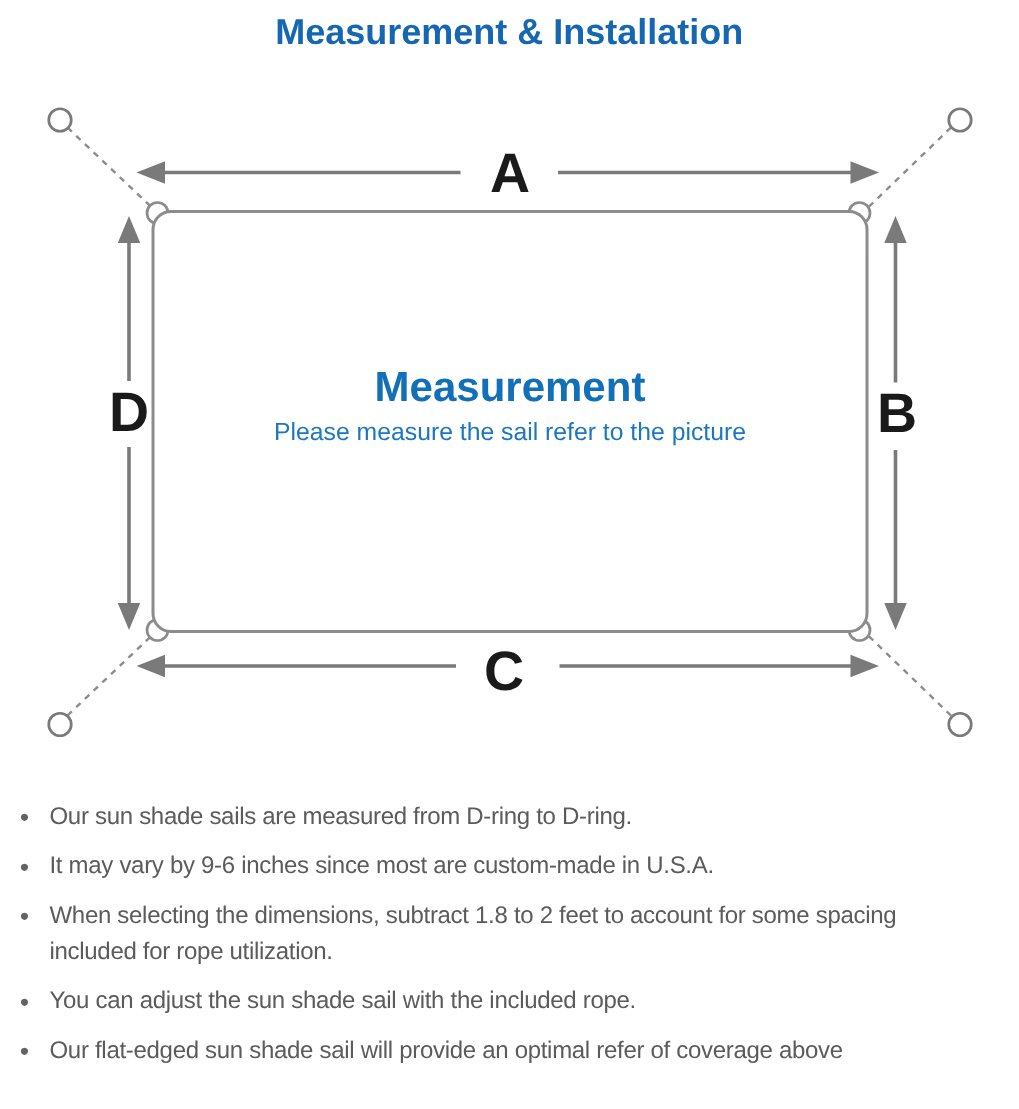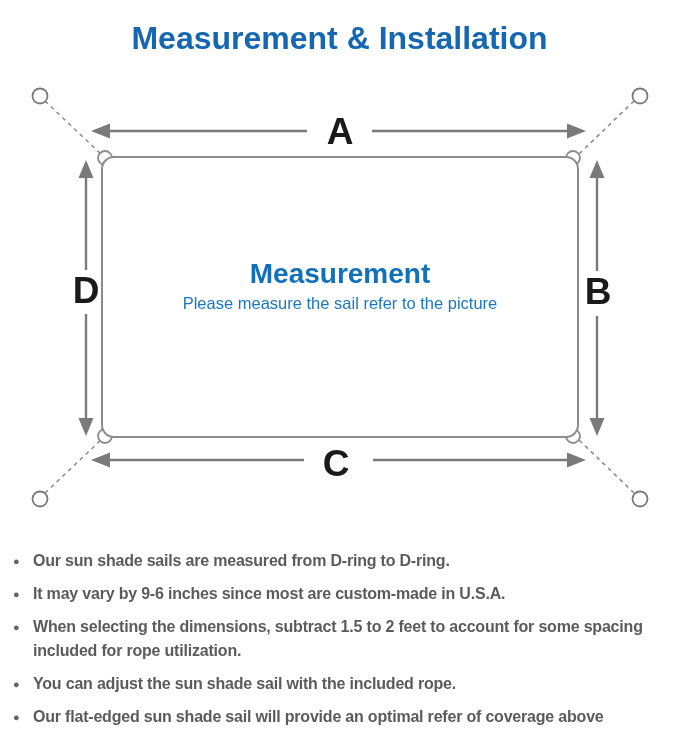--- a/index.html
+++ b/index.html
@@ -8,23 +8,23 @@
     background: #ffffff;
   }
   body {
     width: 679px;
     height: 739px;
     overflow: hidden;
     font-family: "Liberation Sans", sans-serif;
   }
   .page-title {
     margin: 0;
-    padding-top: 19px;
+    padding-top: 3px;
     text-align: center;
-    font-size: 32px;
+    font-size: 24px;
     line-height: 38px;
     font-weight: bold;
     color: #1567b2;
   }
   svg.diagram {
     display: block;
     margin-top: 14px;
   }
   svg.diagram text {
     font-family: "Liberation Sans", sans-serif;
@@ -55,21 +55,20 @@
     letter-spacing: -0.2px;
   }
   .note .dot {
     flex: 0 0 20px;
     font-size: 11px;
     line-height: 24px;
     color: #636363;
   }
   .note .note-text {
     flex: 1 1 auto;
-    font-weight: bold;
   }
 </style>
 </head>
 <body>
 
 <h1 class="page-title">Measurement &amp; Installation</h1>
 
 <svg class="diagram" width="679" height="445" viewBox="0 0 679 445" xmlns="http://www.w3.org/2000/svg">
 
   <g stroke="#8c8c8c" stroke-width="1.6" stroke-dasharray="4 4">
@@ -138,21 +137,21 @@
   </div>
   <div class="note">
     <span class="dot">●</span>
     <div class="note-text">
       <div>It may vary by 9-6 inches since most are custom-made in U.S.A.</div>
     </div>
   </div>
   <div class="note">
     <span class="dot">●</span>
     <div class="note-text">
-      <div>When selecting the dimensions, subtract 1.5 to 2 feet to account for some spacing</div>
+      <div>When selecting the dimensions, subtract 1.8 to 2 feet to account for some spacing</div>
       <div>included for rope utilization.</div>
     </div>
   </div>
   <div class="note">
     <span class="dot">●</span>
     <div class="note-text">
       <div>You can adjust the sun shade sail with the included rope.</div>
     </div>
   </div>
   <div class="note">

